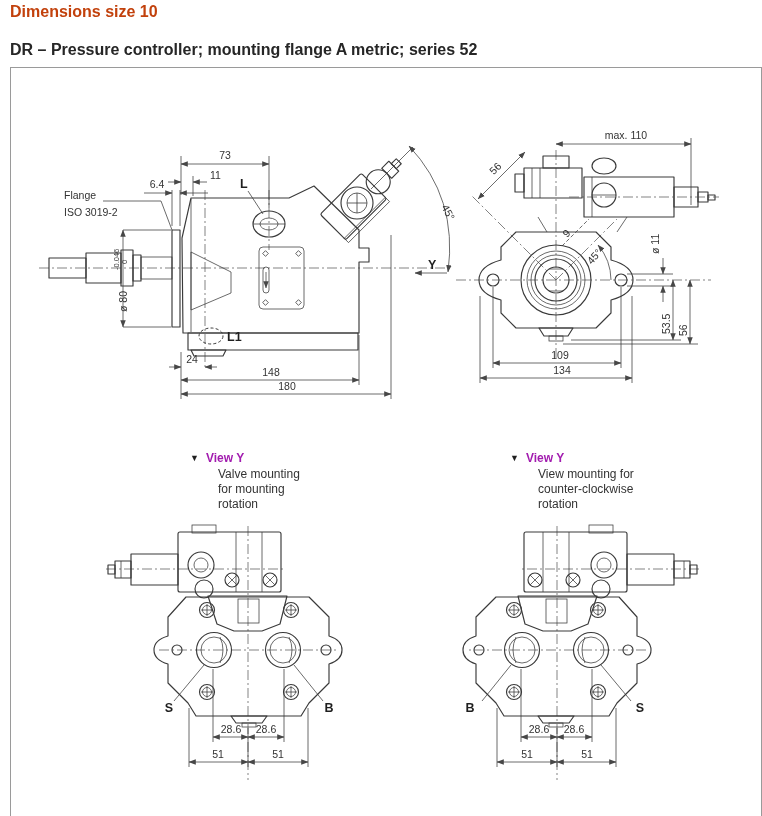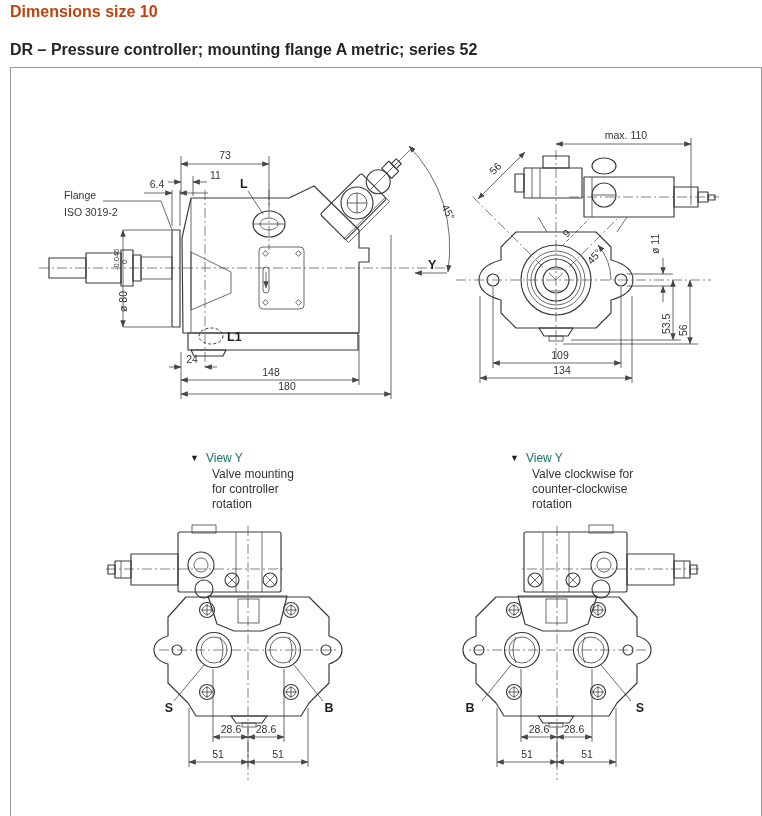--- a/index.html
+++ b/index.html
@@ -1,23 +1,23 @@
 <!DOCTYPE html>
 <html><head>
 <meta charset="utf-8">
 <style>
   html,body{margin:0;padding:0;width:762px;height:816px;background:#fff;overflow:hidden;
     font-family:"Liberation Sans",sans-serif;}
   .page-title{position:absolute;left:10px;top:3px;font-size:16px;font-weight:bold;color:#c2410c;}
   .page-subtitle{position:absolute;left:10px;top:41px;font-size:16px;font-weight:bold;color:#262626;}
   .frame{position:absolute;left:10px;top:67px;width:750px;height:770px;border:1px solid #9a9a9a;background:#fff;}
   .cap{position:absolute;font-size:12px;line-height:15px;color:#333;}
-  .cap .hd{font-weight:normal;color:#0f766e;}
+  .cap .hd{font-weight:bold;color:#a21caf;}
   .cap .mk{font-size:9px;color:#1f1f1f;margin-right:7px;position:relative;top:-1px;}
-  .cap .ln{margin-left:22px;}
+  .cap .ln{margin-left:28px;}
   
   .o{fill:none;stroke:#3a3a3a;stroke-width:1.15;stroke-linejoin:round;stroke-linecap:round;}
   .t{fill:none;stroke:#3a3a3a;stroke-width:.75;}
   .c{fill:none;stroke:#4d4d4d;stroke-width:.7;stroke-dasharray:10 3 2 3;}
   .d{fill:none;stroke:#474747;stroke-width:.8;}
   .dd{fill:none;stroke:#474747;stroke-width:.8;stroke-dasharray:4 2.2;}
   .dash{fill:none;stroke:#3a3a3a;stroke-width:1;stroke-dasharray:3 2.2;}
   text.td{font:10.5px "Liberation Sans",sans-serif;fill:#333;}
   text.tb{font:bold 12.5px "Liberation Sans",sans-serif;fill:#1f1f1f;}
   text.ts{font:7.5px "Liberation Sans",sans-serif;fill:#333;}
@@ -333,21 +333,21 @@
   <text class="td" x="563" y="665" text-anchor="middle">28.6</text>
   <text class="td" x="516" y="690" text-anchor="middle">51</text>
   <text class="td" x="576" y="690" text-anchor="middle">51</text>
 </g>
 </svg>
 </div>
 
 <div class="cap" style="left:190px;top:451px">
   <div><span class="mk">▼</span><span class="hd">View Y</span></div>
   <div class="ln">Valve mounting</div>
-  <div class="ln">for controller</div>
+  <div class="ln">for mounting</div>
   <div class="ln">rotation</div>
 </div>
 <div class="cap" style="left:510px;top:451px">
   <div><span class="mk">▼</span><span class="hd">View Y</span></div>
-  <div class="ln">Valve clockwise for</div>
+  <div class="ln">View mounting for</div>
   <div class="ln">counter-clockwise</div>
   <div class="ln">rotation</div>
 </div>
 
 </body></html>

